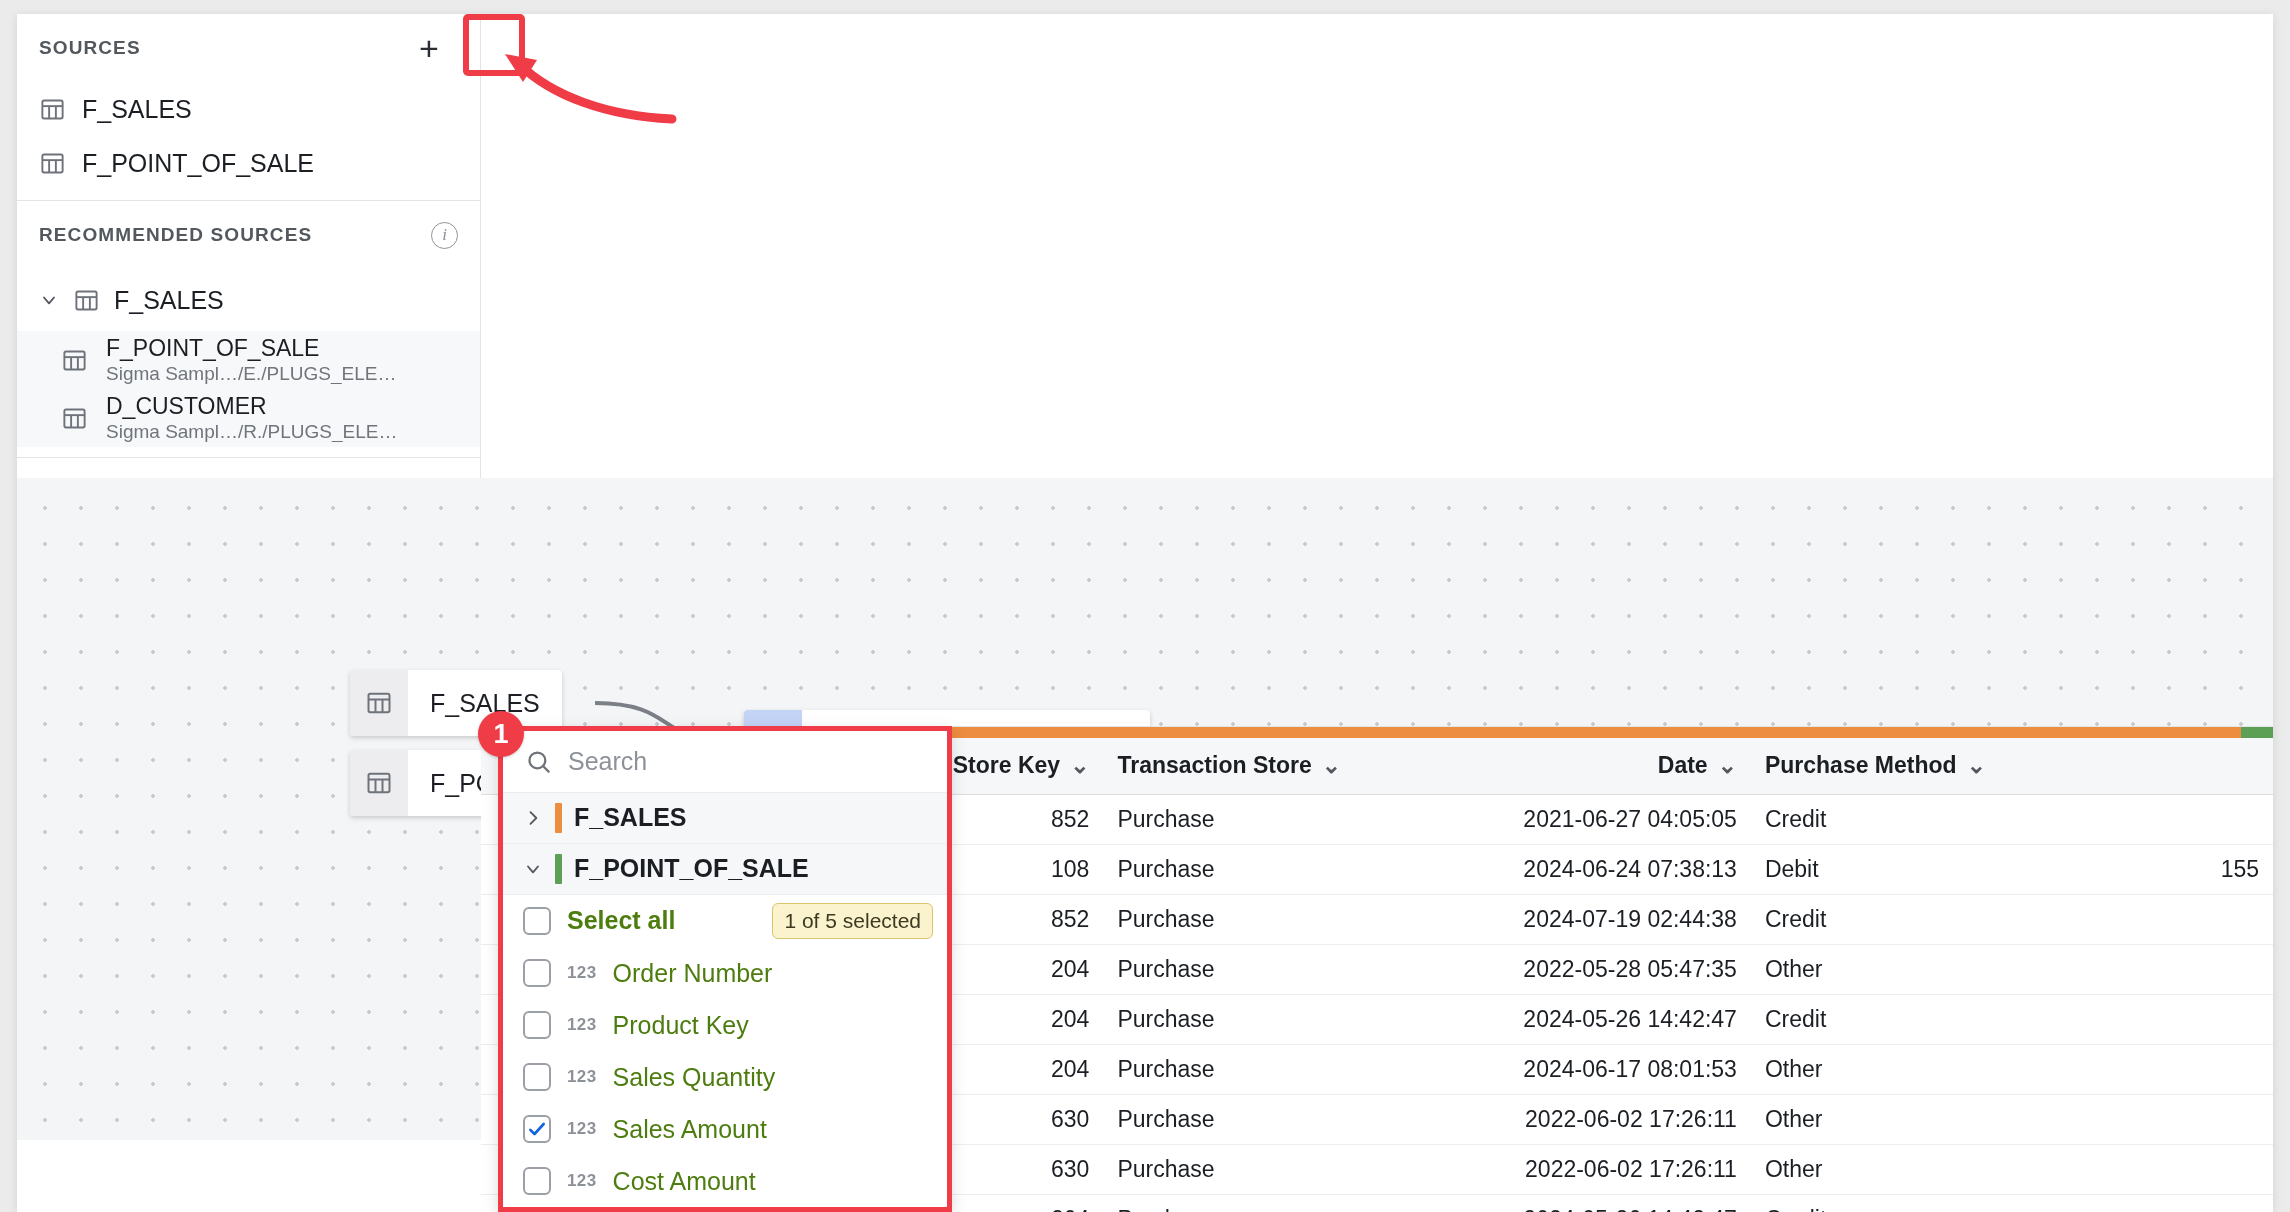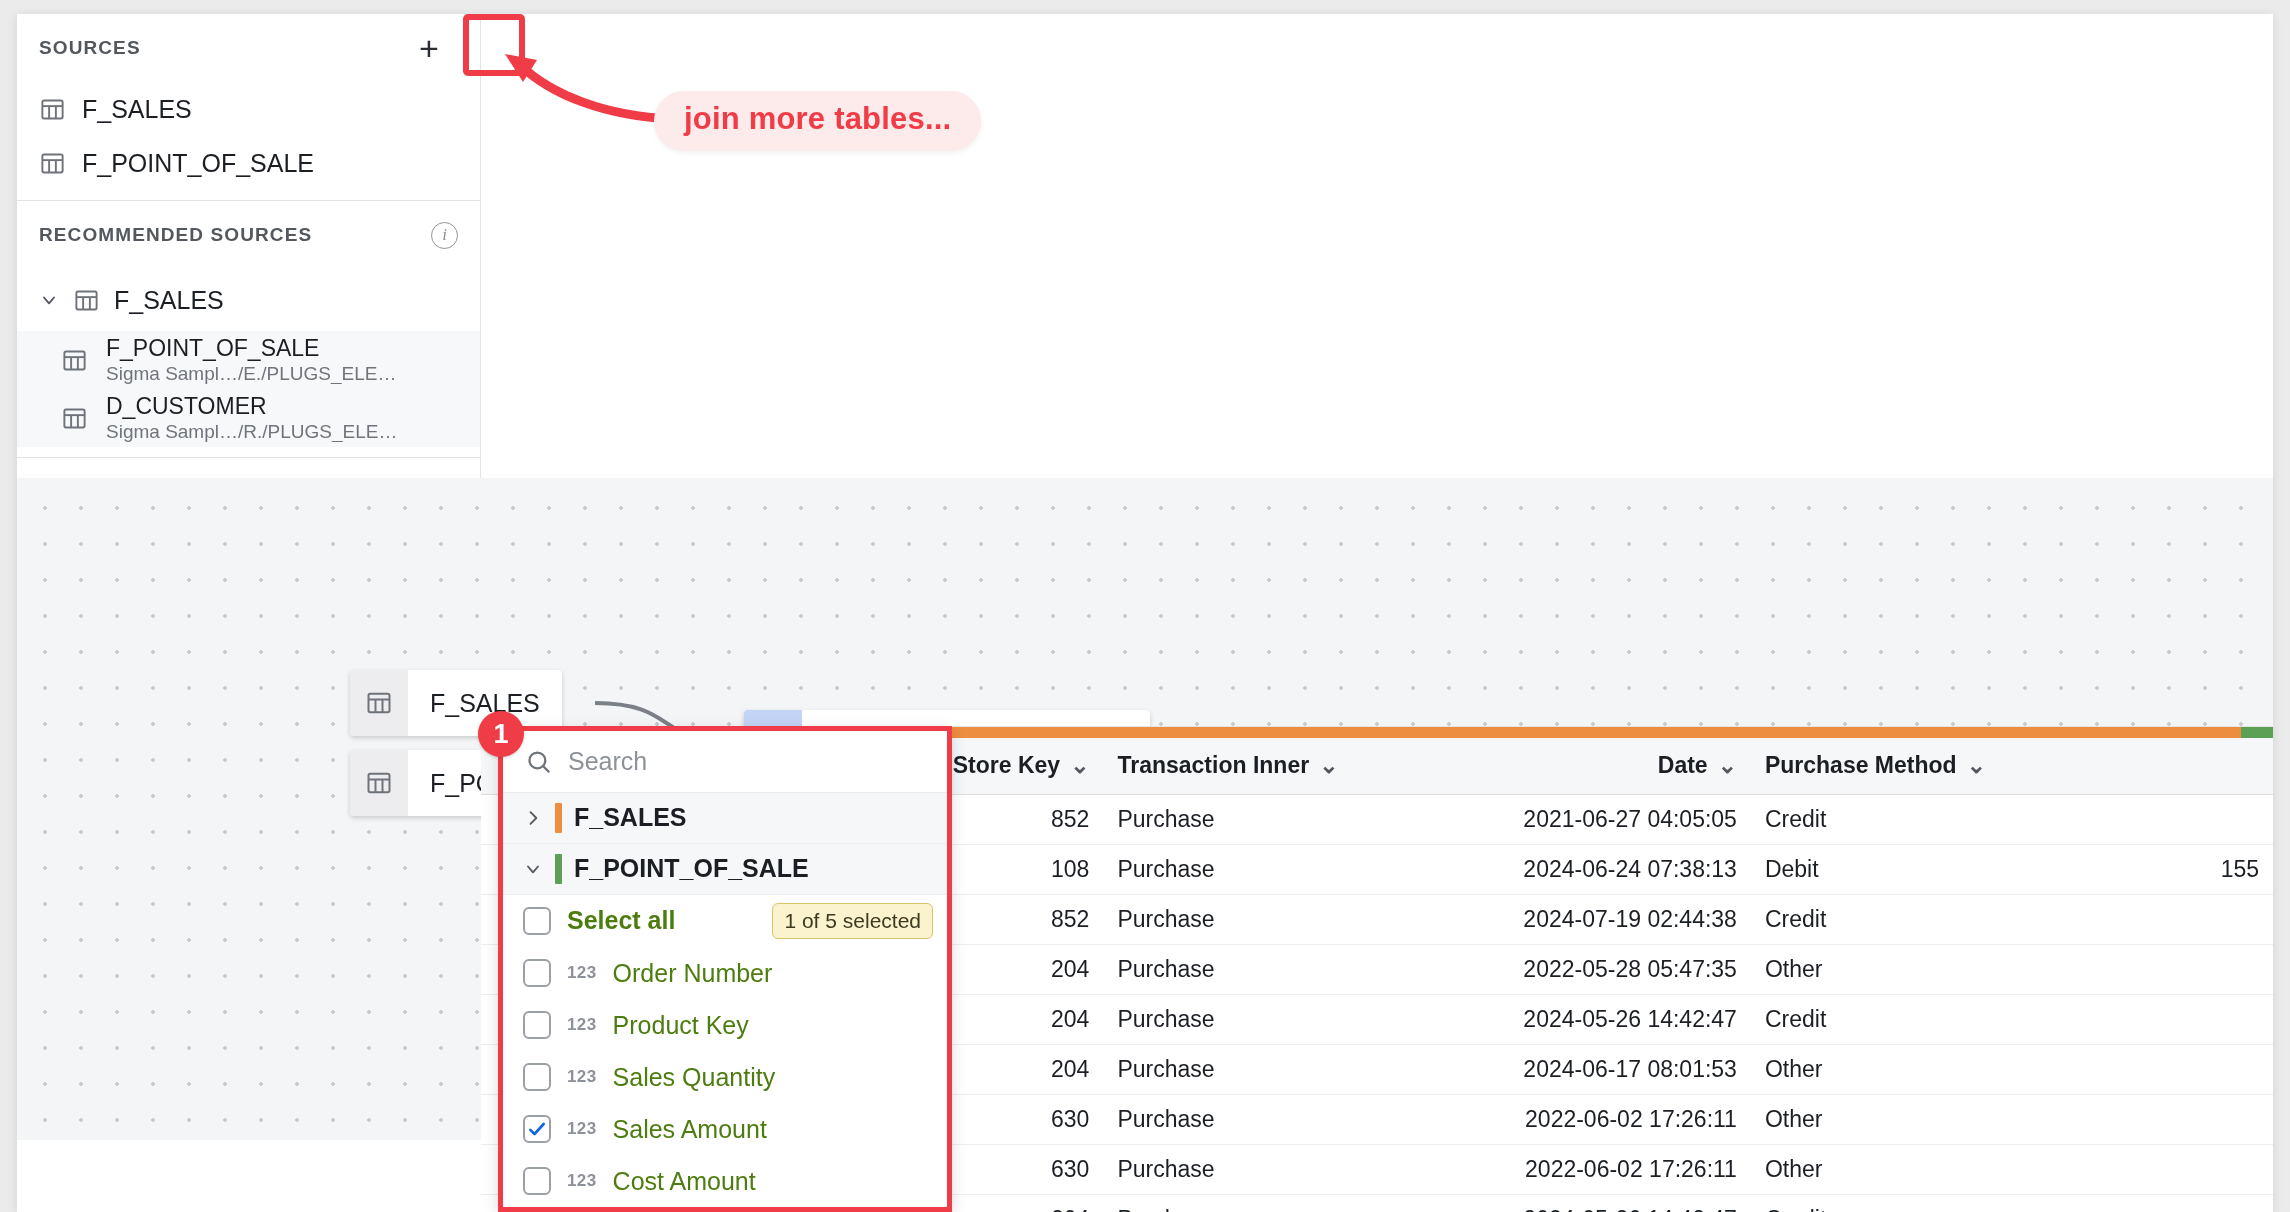--- a/index.html
+++ b/index.html
@@ -365,21 +365,20 @@
       </svg>
     </div>
 
     <div class="ann-box" style="left:446px; top:0px; width:62px; height:62px;"></div>
 
     <svg class="ann-svg" style="left:440px; top:10px; width:320px; height:130px;">
       <path d="M 215 95 C 150 92, 95 72, 62 40" stroke="#f03c47" stroke-width="9" fill="none" stroke-linecap="round"></path>
       <polygon points="48,30 80,36 66,58" fill="#f03c47"></polygon>
     </svg>
 
-    <div class="ann-pill" style="left:637px; top:77px;">join more tables...</div>
 
   </div>
 
   <div class="table-wrap">
     <div class="src-strip">
       <div class="strip-a" style="width:98.2%"></div>
       <div class="strip-b" style="width:1.8%"></div>
     </div>
     <table class="grid">
       <colgroup>
@@ -406,21 +405,21 @@
               </span>
             </th>
           <th class="num">
               <span class="thin">
                 <span>Store Key</span>
                 <span class="dd">⌄</span>
               </span>
             </th>
           <th>
               <span class="thin">
-                <span>Transaction Inner</span>
+                <span>Transaction Store</span>
                 <span class="dd">⌄</span>
               </span>
             </th>
           <th class="num">
               <span class="thin">
                 <span>Date</span>
                 <span class="dd">⌄</span>
               </span>
             </th>
           <th>

